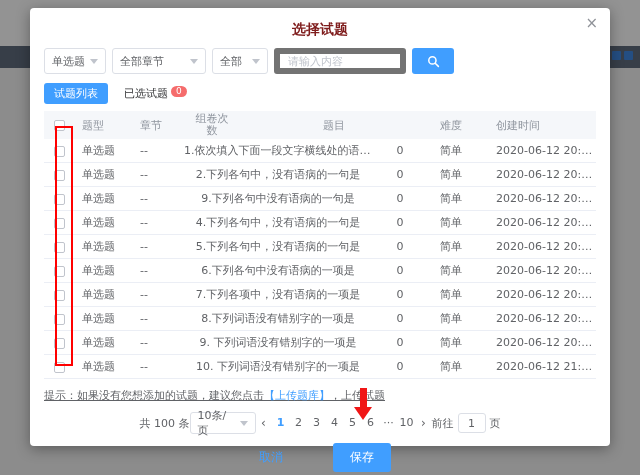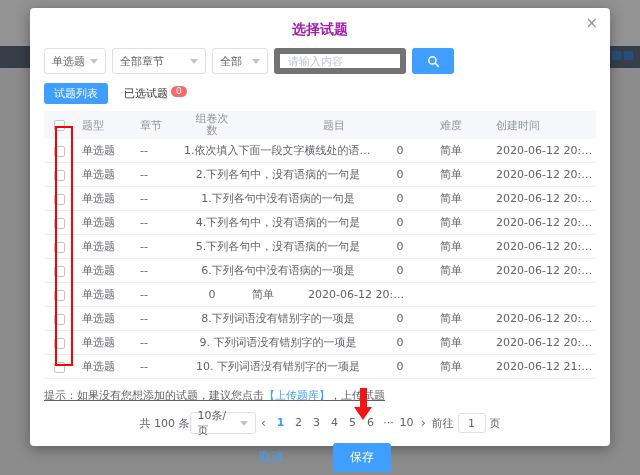--- a/index.html
+++ b/index.html
@@ -14,21 +14,21 @@
   .bg-toolbar { position:absolute; top:46px; left:0; right:0; height:22px; background:#5f6b7c; }
   .bg-icons { position:absolute; top:51px; right:7px; display:flex; gap:3px; }
   .bg-icon { width:9px; height:9px; background:#3f87e0; border-radius:1px; }
   .overlay { position:absolute; inset:0; background:rgba(0,0,0,0.42); }
 
   
   .modal {
     position:absolute; left:30px; top:8px; width:580px; height:438px;
     background:#fff; border-radius:4px; box-shadow:0 3px 14px rgba(0,0,0,0.35);
   }
-  .modal-title { padding-top:13px; text-align:center; font-size:14px; font-weight:bold; color:#a21caf; }
+  .modal-title { padding-top:13px; text-align:center; font-size:14px; font-weight:bold; color:#7f1d1d; }
   .modal-close { position:absolute; top:8px; right:12px; font-size:15px; color:#909399; cursor:pointer; line-height:1; }
 
   
   .filters { margin:9px 14px 0; display:flex; gap:6px; height:26px; align-items:center; }
   .sel {
     display:flex; align-items:center; justify-content:space-between;
     border:1px solid #dcdfe6; border-radius:3px; height:26px; padding:0 7px;
     font-size:11px; color:#606266; background:#fff; cursor:pointer;
   }
   .sel-type { width:62px; } .sel-chapter { width:94px; } .sel-scope { width:56px; }
@@ -179,21 +179,21 @@
           <div class="cell c-title">2.下列各句中，没有语病的一句是</div>
           <div class="cell c-count">0</div>
           <div class="cell c-diff">简单</div>
           <div class="cell c-time">2020-06-12 20:50:52</div>
         </div>
 
         <div class="trow">
           <div class="cell c-check"><span class="checkbox"></span></div>
           <div class="cell c-type">单选题</div>
           <div class="cell c-chap">--</div>
-          <div class="cell c-title">1.下列各句中没有语病的一句是</div>
+          <div class="cell c-title">9.下列各句中没有语病的一句是</div>
           <div class="cell c-count">0</div>
           <div class="cell c-diff">简单</div>
           <div class="cell c-time">2020-06-12 20:51:51</div>
         </div>
 
         <div class="trow">
           <div class="cell c-check"><span class="checkbox"></span></div>
           <div class="cell c-type">单选题</div>
           <div class="cell c-chap">--</div>
           <div class="cell c-title">4.下列各句中，没有语病的一句是</div>
@@ -219,20 +219,21 @@
           <div class="cell c-title">6.下列各句中没有语病的一项是</div>
           <div class="cell c-count">0</div>
           <div class="cell c-diff">简单</div>
           <div class="cell c-time">2020-06-12 20:55:15</div>
         </div>
 
         <div class="trow">
           <div class="cell c-check"><span class="checkbox"></span></div>
           <div class="cell c-type">单选题</div>
           <div class="cell c-chap">--</div>
+          <div class="cell c-title">7.下列各项中，没有语病的一项是</div>
           <div class="cell c-count">0</div>
           <div class="cell c-diff">简单</div>
           <div class="cell c-time">2020-06-12 20:56:38</div>
         </div>
 
         <div class="trow">
           <div class="cell c-check"><span class="checkbox"></span></div>
           <div class="cell c-type">单选题</div>
           <div class="cell c-chap">--</div>
           <div class="cell c-title">8.下列词语没有错别字的一项是</div>

